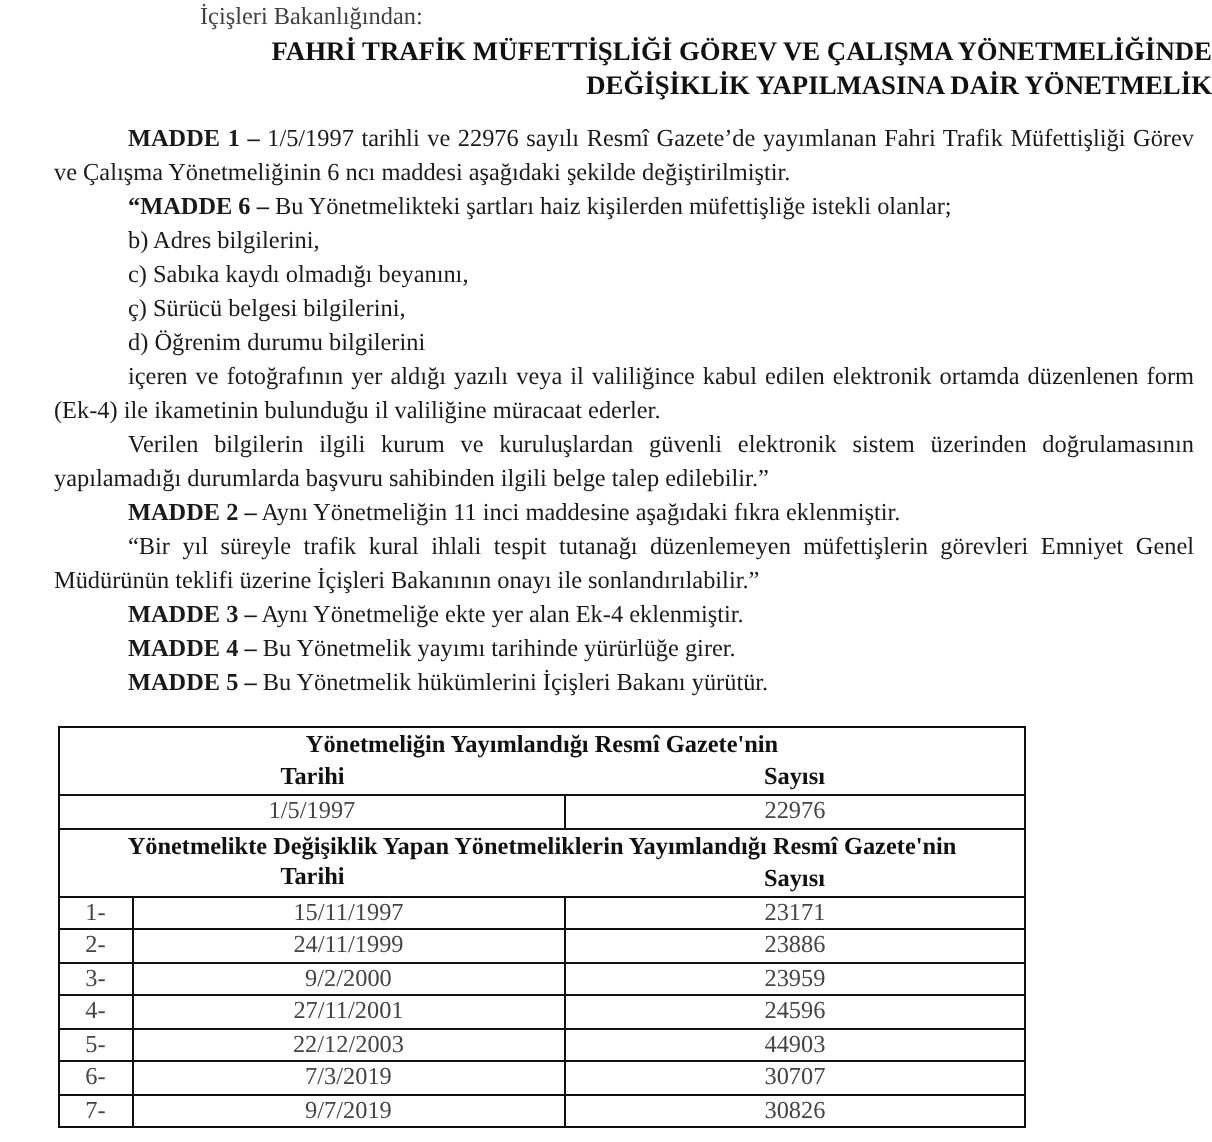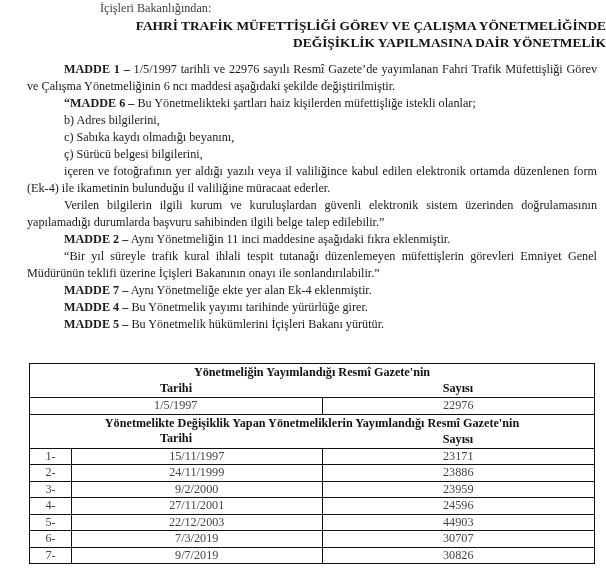--- a/index.html
+++ b/index.html
@@ -23,21 +23,21 @@
   .body {
     position: absolute; left: 27px; top: 61px; width: 570px;
     line-height: 17px; font-size: 12.2px; text-align: justify;
   }
   .body p { margin: 0; }
   .indent { text-indent: 37px; }
   .item { padding-left: 37px; }
   .b { font-weight: bold; }
 
   table.rg {
-    position: absolute; left: 29px; top: 363px; width: 566px;
+    position: absolute; left: 29px; top: 363px; width: 484px;
     border-collapse: collapse; font-size: 12.2px;
     border: 1.5px solid #111;
   }
   table.rg td { padding: 0; text-align: center; line-height: 15.5px; }
   .rg .hdr { font-weight: bold; color: #111; }
   .rg .cell { color: #444; }
   .rg .ln-b { border-bottom: 1.5px solid #111; }
   .rg .ln-r { border-right: 1.5px solid #111; }
   .rg tr.data td { height: 15.5px; border-bottom: 1.5px solid #111; }
   .rg tr.data:last-child td { border-bottom: none; }
@@ -51,25 +51,26 @@
   <div>FAHRİ TRAFİK MÜFETTİŞLİĞİ GÖREV VE ÇALIŞMA YÖNETMELİĞİNDE</div>
   <div>DEĞİŞİKLİK YAPILMASINA DAİR YÖNETMELİK</div>
 </div>
 
 <div class="body">
   <p class="indent"><span class="b">MADDE 1 –</span><span> 1/5/1997 tarihli ve 22976 sayılı Resmî Gazete’de yayımlanan Fahri Trafik Müfettişliği Görev ve Çalışma Yönetmeliğinin 6 ncı maddesi aşağıdaki şekilde değiştirilmiştir.</span></p>
   <p class="indent"><span class="b">“MADDE 6 –</span><span> Bu Yönetmelikteki şartları haiz kişilerden müfettişliğe istekli olanlar;</span></p>
   <p class="item">b) Adres bilgilerini,</p>
   <p class="item">c) Sabıka kaydı olmadığı beyanını,</p>
   <p class="item">ç) Sürücü belgesi bilgilerini,</p>
+  <p class="item">d) Öğrenim durumu bilgilerini</p>
   <p class="indent">içeren ve fotoğrafının yer aldığı yazılı veya il valiliğince kabul edilen elektronik ortamda düzenlenen form (Ek-4) ile ikametinin bulunduğu il valiliğine müracaat ederler.</p>
   <p class="indent">Verilen bilgilerin ilgili kurum ve kuruluşlardan güvenli elektronik sistem üzerinden doğrulamasının yapılamadığı durumlarda başvuru sahibinden ilgili belge talep edilebilir.”</p>
   <p class="indent"><span class="b">MADDE 2 –</span><span> Aynı Yönetmeliğin 11 inci maddesine aşağıdaki fıkra eklenmiştir.</span></p>
   <p class="indent">“Bir yıl süreyle trafik kural ihlali tespit tutanağı düzenlemeyen müfettişlerin görevleri Emniyet Genel Müdürünün teklifi üzerine İçişleri Bakanının onayı ile sonlandırılabilir.”</p>
-  <p class="indent"><span class="b">MADDE 7 –</span><span> Aynı Yönetmeliğe ekte yer alan Ek-4 eklenmiştir.</span></p>
+  <p class="indent"><span class="b">MADDE 3 –</span><span> Aynı Yönetmeliğe ekte yer alan Ek-4 eklenmiştir.</span></p>
   <p class="indent"><span class="b">MADDE 4 –</span><span> Bu Yönetmelik yayımı tarihinde yürürlüğe girer.</span></p>
   <p class="indent"><span class="b">MADDE 5 –</span><span> Bu Yönetmelik hükümlerini İçişleri Bakanı yürütür.</span></p>
 </div>
 
 <table class="rg">
   <colgroup>
     <col style="width:42px">
     <col style="width:251px">
     <col style="width:273px">
   </colgroup>

